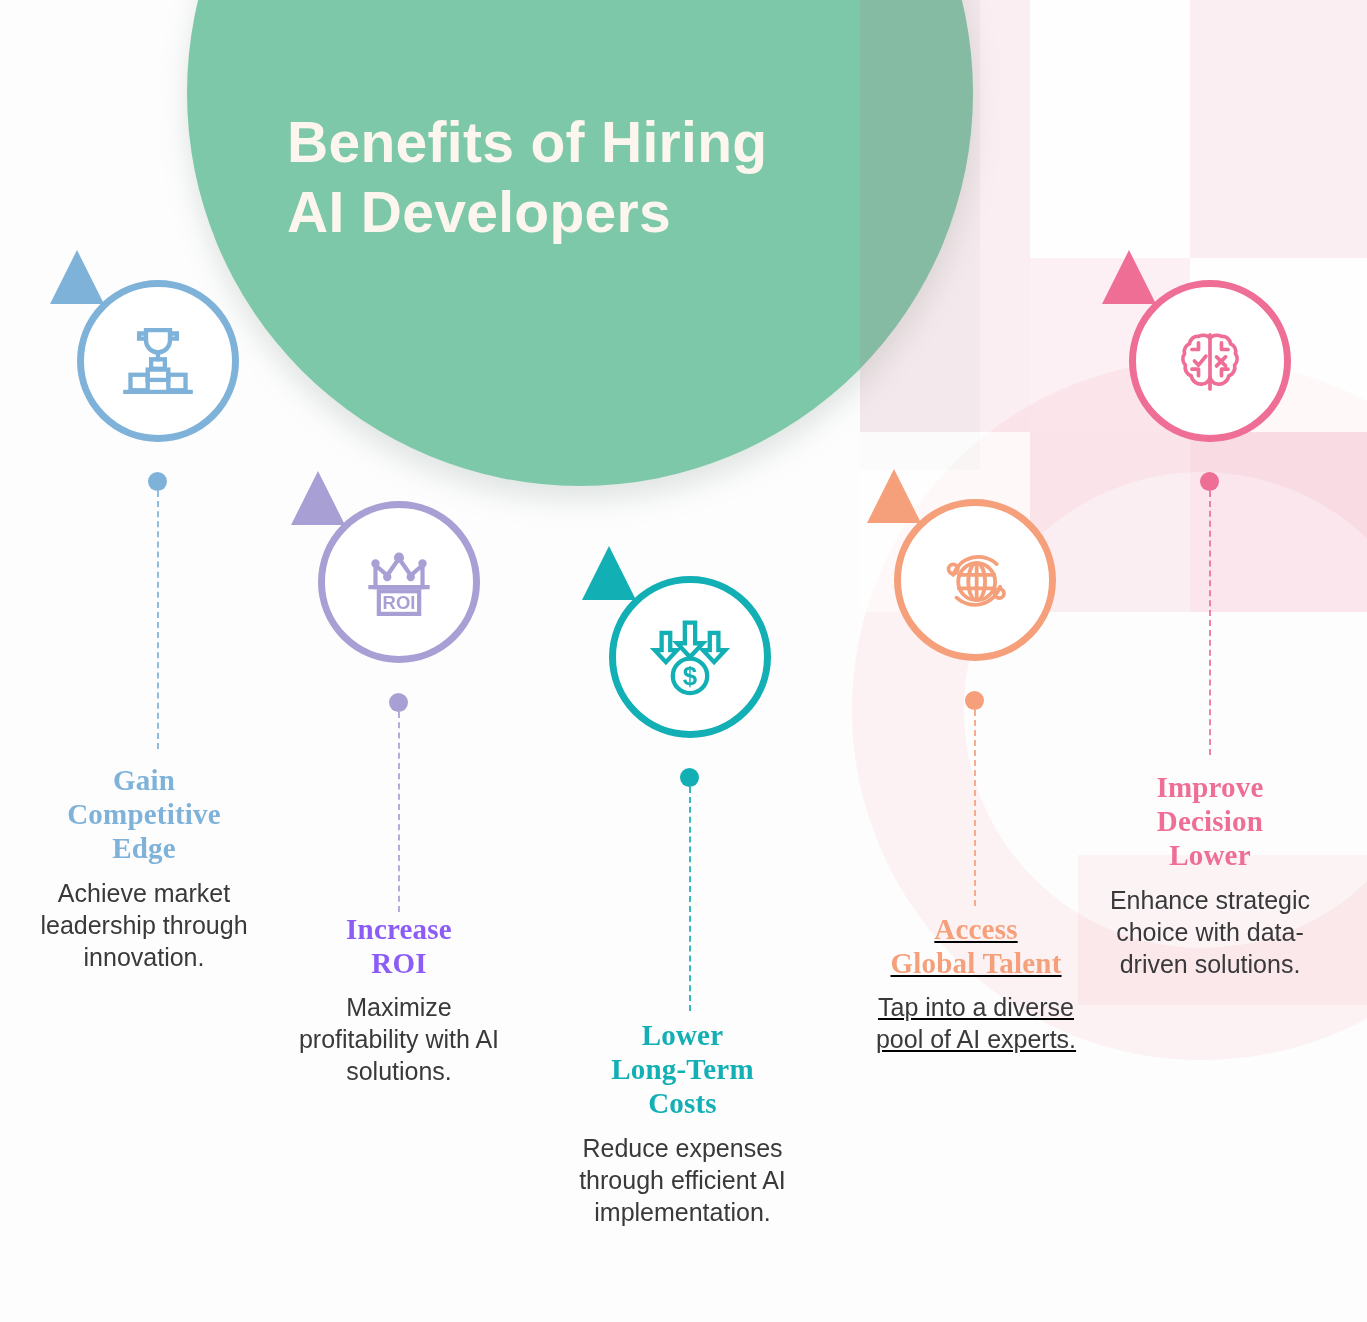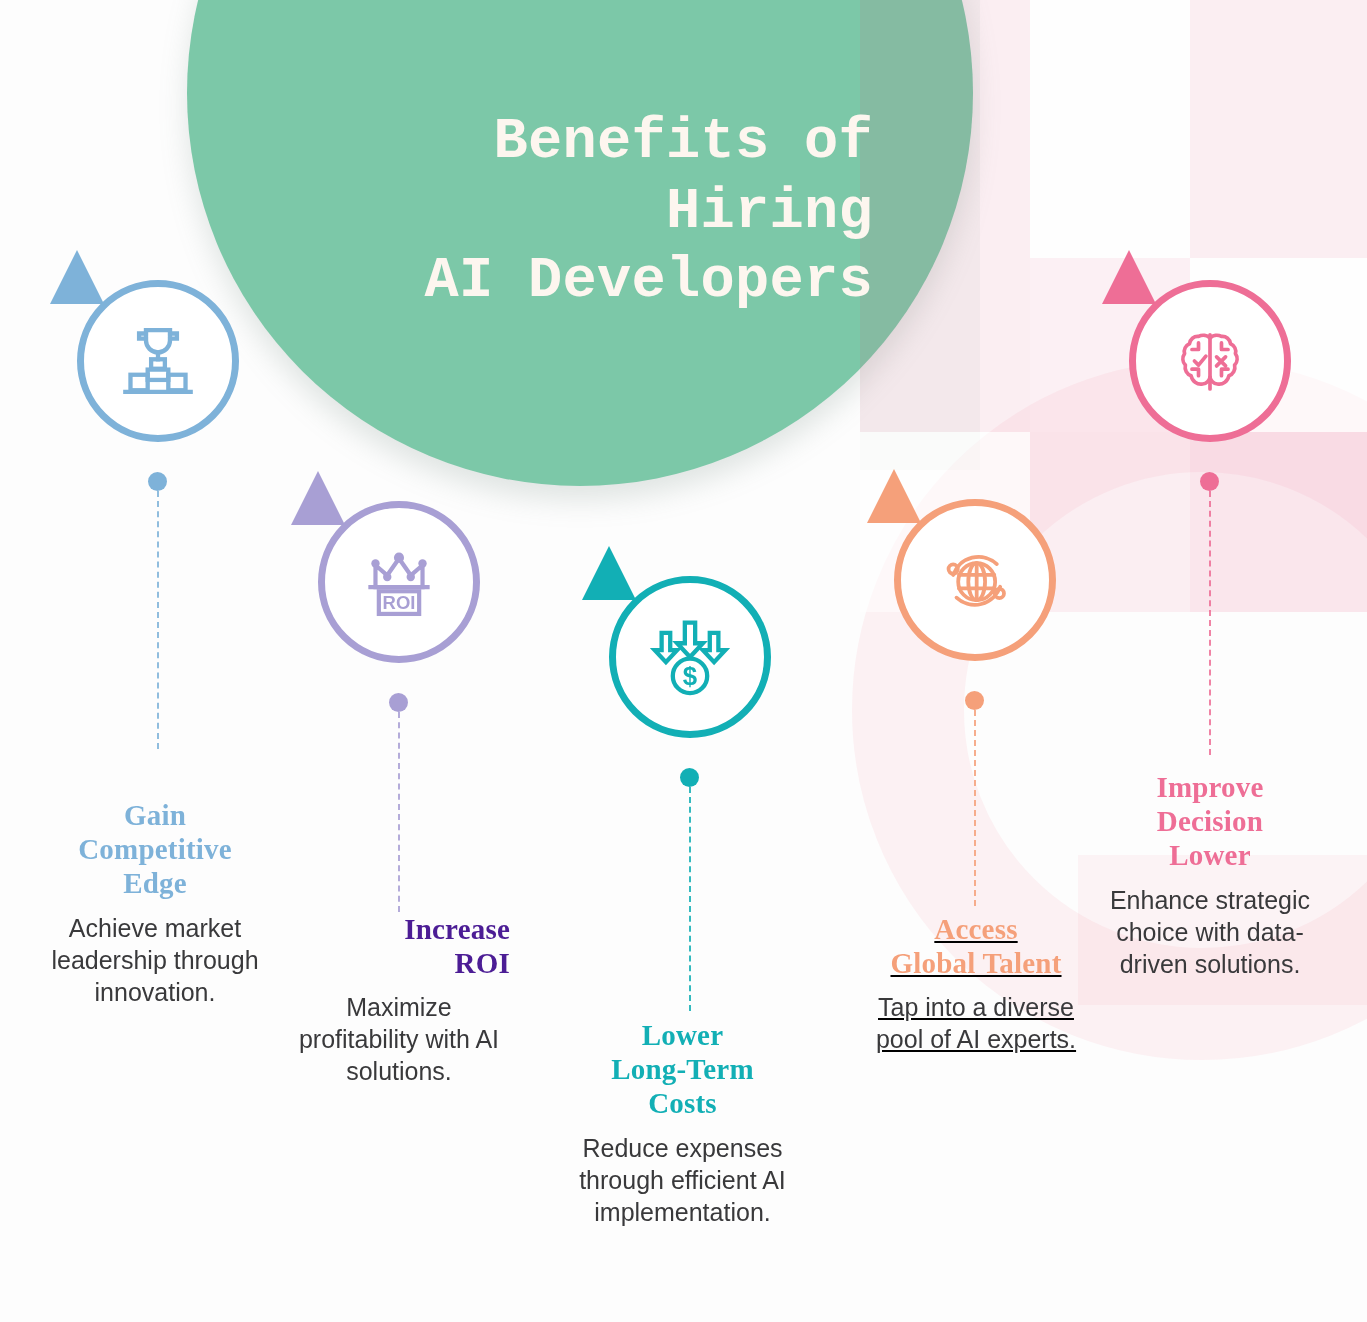--- a/index.html
+++ b/index.html
@@ -68,22 +68,22 @@
     height: 470px;
     background: rgba(90,130,110,0.055);
   }
 
   
   #title {
     position: absolute;
     left: 287px;
     top: 108px;
     width: 586px;
-    text-align: right;
-    font-family: Liberation Mono, monospace;
+    text-align: left;
+    font-family: Liberation Sans, sans-serif;
     font-weight: bold;
     font-size: 57px;
     line-height: 1.22;
     color: #fdf6ef;
     letter-spacing: 0.3px;
   }
 
   
   .node { position: absolute; }
   .bubble {
@@ -182,21 +182,21 @@
           <rect x="18" y="66" width="20" height="18"></rect>
           <rect x="62" y="66" width="20" height="18"></rect>
           <path d="M12 86 h76"></path>
         </g>
       </svg>
     </div>
     <div class="dot" style="left:71px; top:192px;"></div>
     <div class="dash" style="left:80px; top:211px; height:258px;"></div>
   </div>
 
-  <div class="block" style="left:21px; top:763px; width:268px;margin-top:35px;">
+  <div class="block" style="left:10px; top:763px; width:268px;">
     <p class="heading" style="color:#7EB2D9;">
       <span>Gain</span><br>
       <span>Competitive</span><br>
       <span>Edge</span>
     </p>
     <p class="body">Achieve market leadership through innovation.</p>
   </div>
 
   <div class="node" style="left:318px; top:501px; color:#A89FD4;">
     <div class="pin"></div>
@@ -213,21 +213,21 @@
           <rect x="26" y="61" width="48" height="27"></rect>
         </g>
         <text x="50" y="82" text-anchor="middle" font-family="Liberation Sans, sans-serif" font-size="22" font-weight="bold" fill="#A89FD4">ROI</text>
       </svg>
     </div>
     <div class="dot" style="left:71px; top:192px;"></div>
     <div class="dash" style="left:80px; top:211px; height:200px;"></div>
   </div>
 
   <div class="block" style="left:288px; top:912px; width:222px;">
-    <p class="heading" style="color:#4c1d95;text-align:right;">
+    <p class="heading" style="color:#8b5cf6;">
       <span>Increase</span><br>
       <span>ROI</span>
     </p>
     <p class="body">Maximize profitability with AI solutions.</p>
   </div>
 
   <div class="node" style="left:609px; top:576px; color:#12AFB5;">
     <div class="pin"></div>
     <div class="bubble">
       <svg class="icon-svg" width="86" height="86" viewBox="0 0 100 100">

